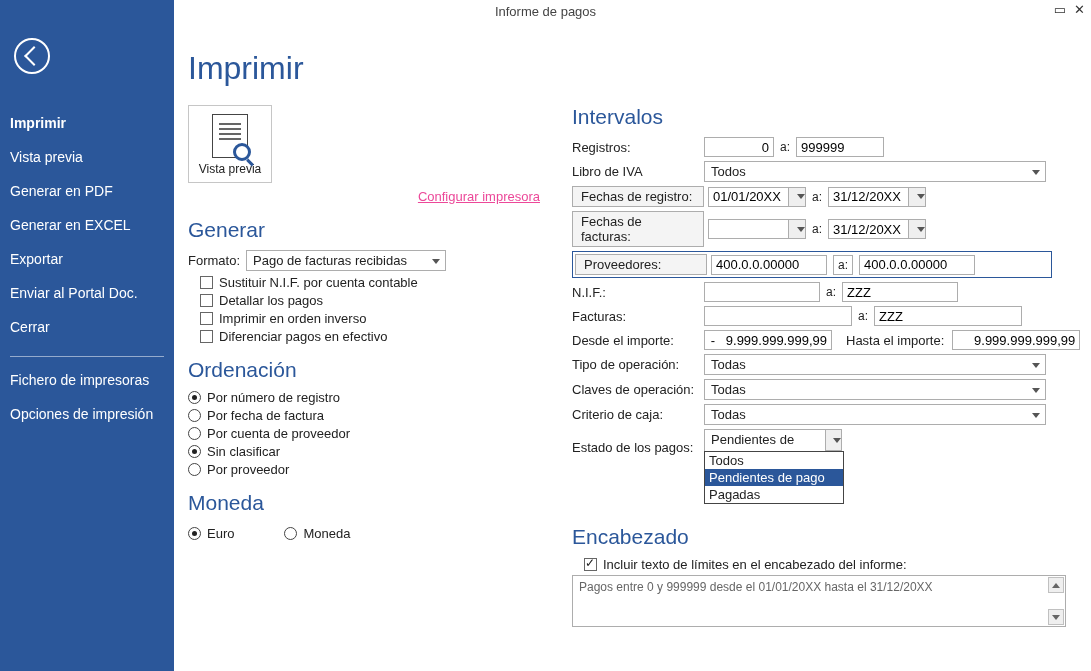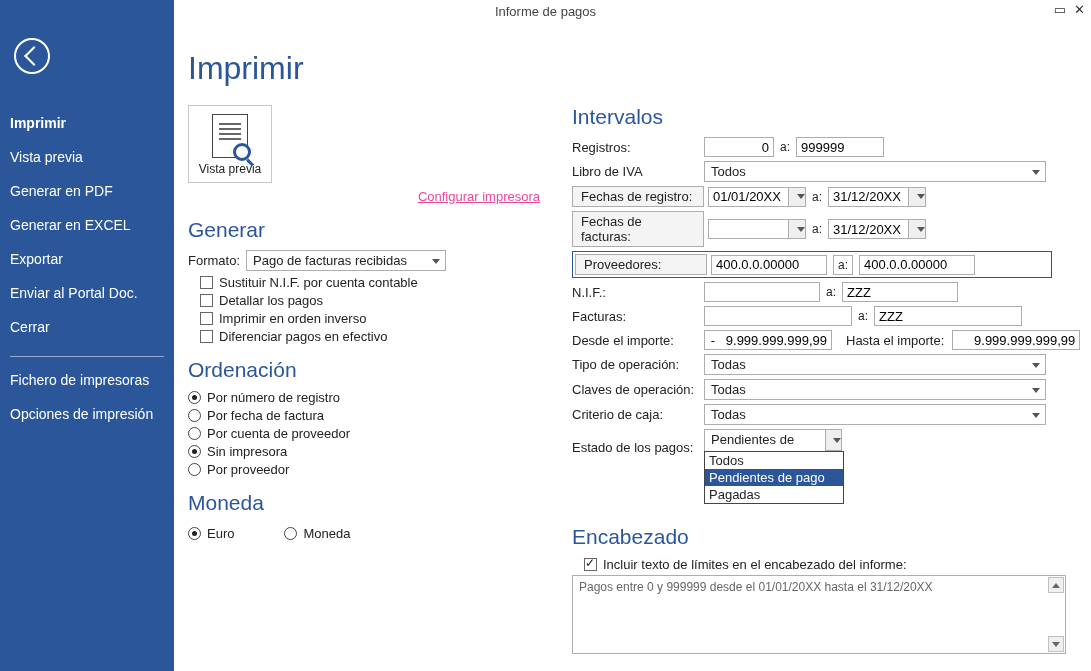--- a/index.html
+++ b/index.html
@@ -250,21 +250,21 @@
     background:#fff;
     z-index: 10;
   }
   .estado-dd .opt { padding: 1px 4px; cursor:pointer; }
   .estado-dd .opt.sel { background:#2b579a; color:#fff; }
 
   .hdr-text {
     border:1px solid #adadad;
     padding: 4px 6px;
     width: 494px;
-    height: 79px;
+    height: 52px;
     font-size: 12px;
     color: #666;
     position: relative;
   }
   .scroll-up {
     position:absolute; right:1px; top:1px;
     width:16px; height:16px; background:#efefef;
     border:1px solid #c0c0c0;
     display:flex; align-items:center; justify-content:center;
     cursor:pointer;
@@ -358,21 +358,21 @@
           <span class="radio"></span>
           <span>Por fecha de factura</span>
         </div>
       <div class="radio-row">
           <span class="radio"></span>
           <span>Por cuenta de proveedor</span>
         </div>
 
       <div class="radio-row">
           <span class="radio checked"></span>
-          <span>Sin impresora</span>
+          <span>Sin clasificar</span>
         </div>
       <div class="radio-row">
           <span class="radio"></span>
           <span>Por proveedor</span>
         </div>
 
       <h2 class="section">Moneda</h2>
       <div class="radios-inline">
         <div class="radio-row">
             <span class="radio checked"></span>

